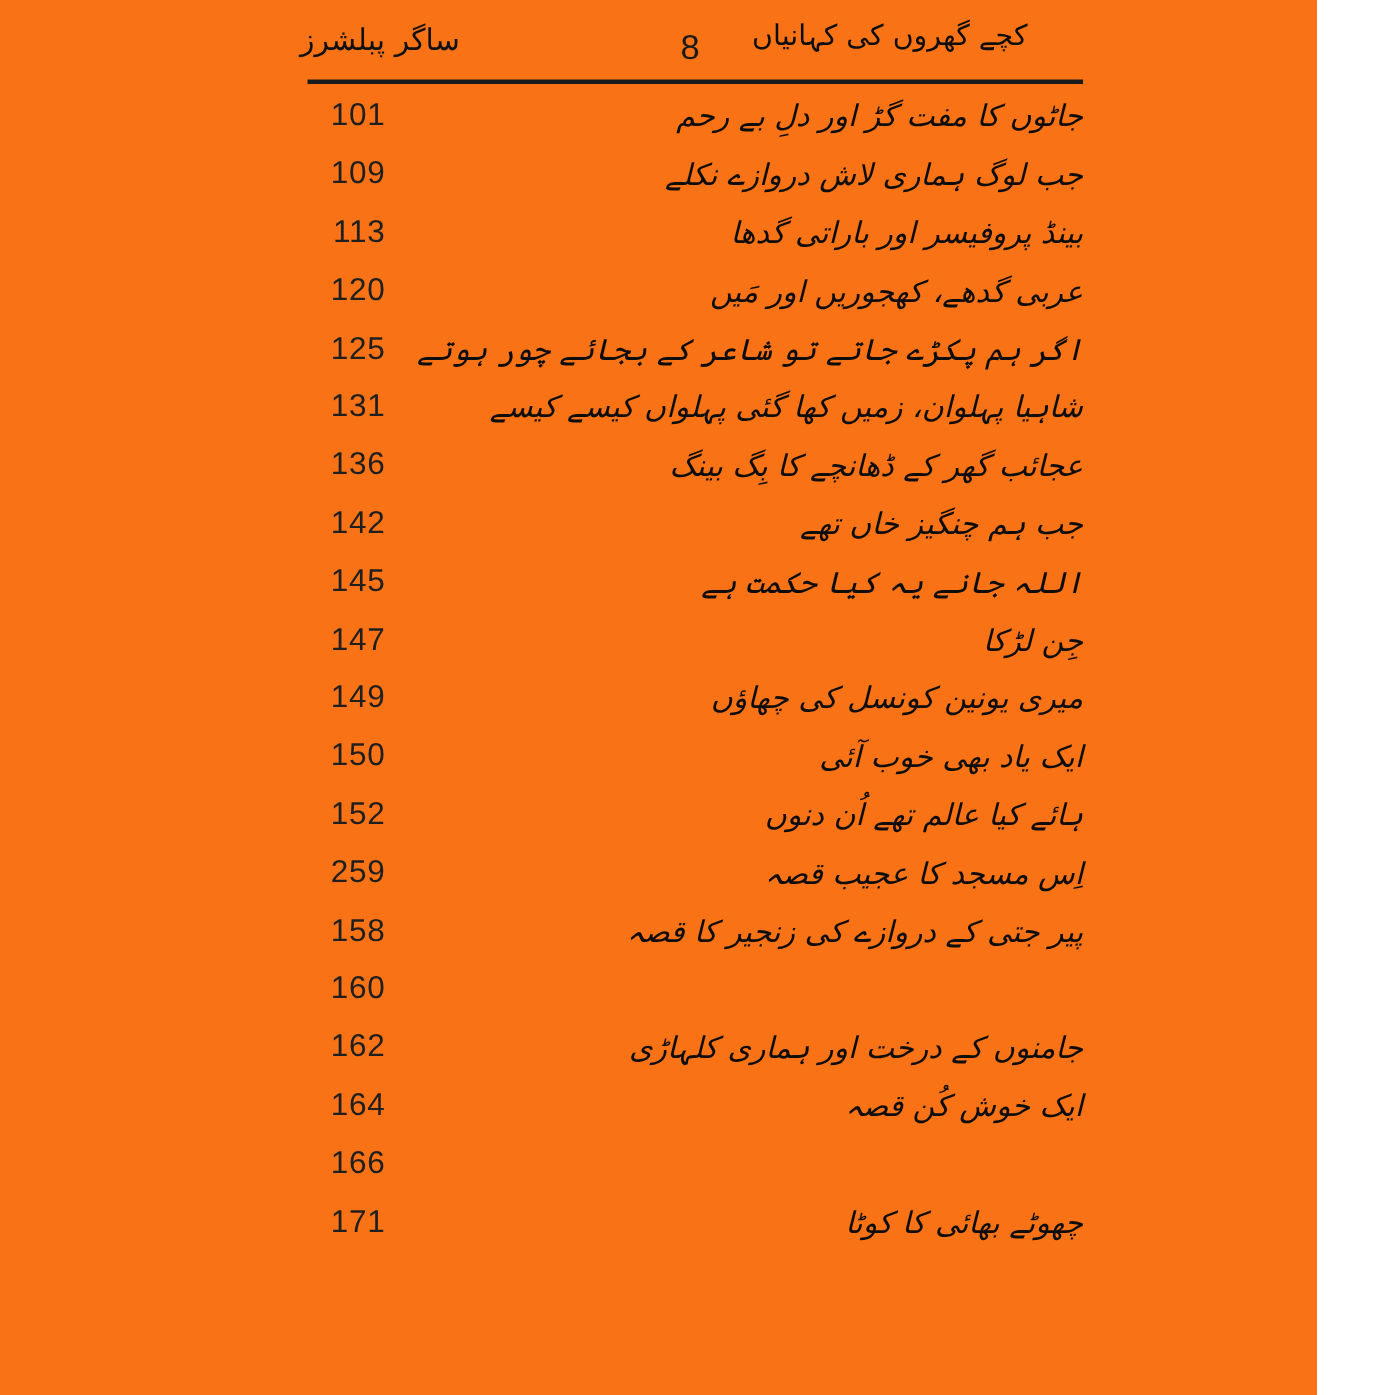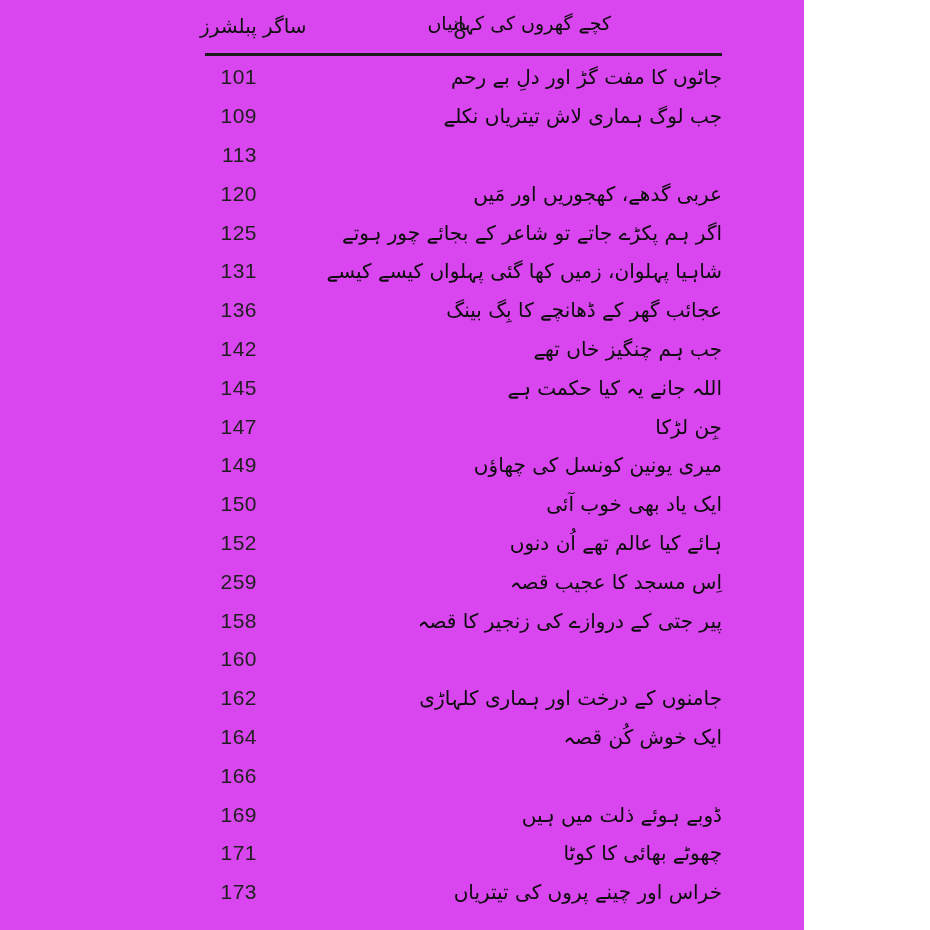--- a/index.html
+++ b/index.html
@@ -2,23 +2,23 @@
 <html lang="ur"><head>
 <meta charset="utf-8">
 <style>
   html, body {
     margin: 0;
     padding: 0;
     background: #ffffff;
   }
   .page {
     position: relative;
-    width: 804px;
+    width: 878px;
     height: 930px;
-    background: #d946ef;
+    background: #f97316;
     overflow: hidden;
     font-family: "DejaVu Sans", sans-serif;
     color: #0d0d0d;
   }
 
   
   .publisher {
     position: absolute;
     left: 200px;
     top: 14px;
@@ -77,20 +77,21 @@
     font-size: 21px;
     letter-spacing: 0.5px;
     color: #1f1f1f;
   }
   .title {
     direction: rtl;
     text-align: right;
     font-size: 20px;
     white-space: nowrap;
     color: #0d0d0d;
+    font-style: italic;
   }
 </style>
 </head>
 <body>
 
 <div class="page">
 
   <header>
     <div class="publisher">ساگر پبلشرز</div>
     <div class="pageno">8</div>
@@ -99,25 +100,26 @@
   </header>
 
   <main class="toc">
   <div class="row">
     <div class="num">101</div>
     <div class="title">جاٹوں کا مفت گڑ اور دلِ بے رحم</div>
   </div>
 
   <div class="row">
     <div class="num">109</div>
-    <div class="title">جب لوگ ہماری لاش تیتریاں نکلے</div>
+    <div class="title">جب لوگ ہماری لاش دروازے نکلے</div>
   </div>
 
   <div class="row">
     <div class="num">113</div>
+    <div class="title">بینڈ پروفیسر اور باراتی گدھا</div>
   </div>
 
   <div class="row">
     <div class="num">120</div>
     <div class="title">عربی گدھے، کھجوریں اور مَیں</div>
   </div>
 
   <div class="row">
     <div class="num">125</div>
     <div class="title">اگر ہم پکڑے جاتے تو شاعر کے بجائے چور ہوتے</div>
@@ -184,29 +186,21 @@
 
   <div class="row">
     <div class="num">164</div>
     <div class="title">ایک خوش کُن قصہ</div>
   </div>
 
   <div class="row">
     <div class="num">166</div>
   </div>
 
-  <div class="row">
-    <div class="num">169</div>
-    <div class="title">ڈوبے ہوئے ذلت میں ہیں</div>
-  </div>
 
   <div class="row">
     <div class="num">171</div>
     <div class="title">چھوٹے بھائی کا کوٹا</div>
   </div>
 
-  <div class="row">
-    <div class="num">173</div>
-    <div class="title">خراس اور چینے پروں کی تیتریاں</div>
-  </div>
 </main>
 
 </div>
 
 </body></html>

